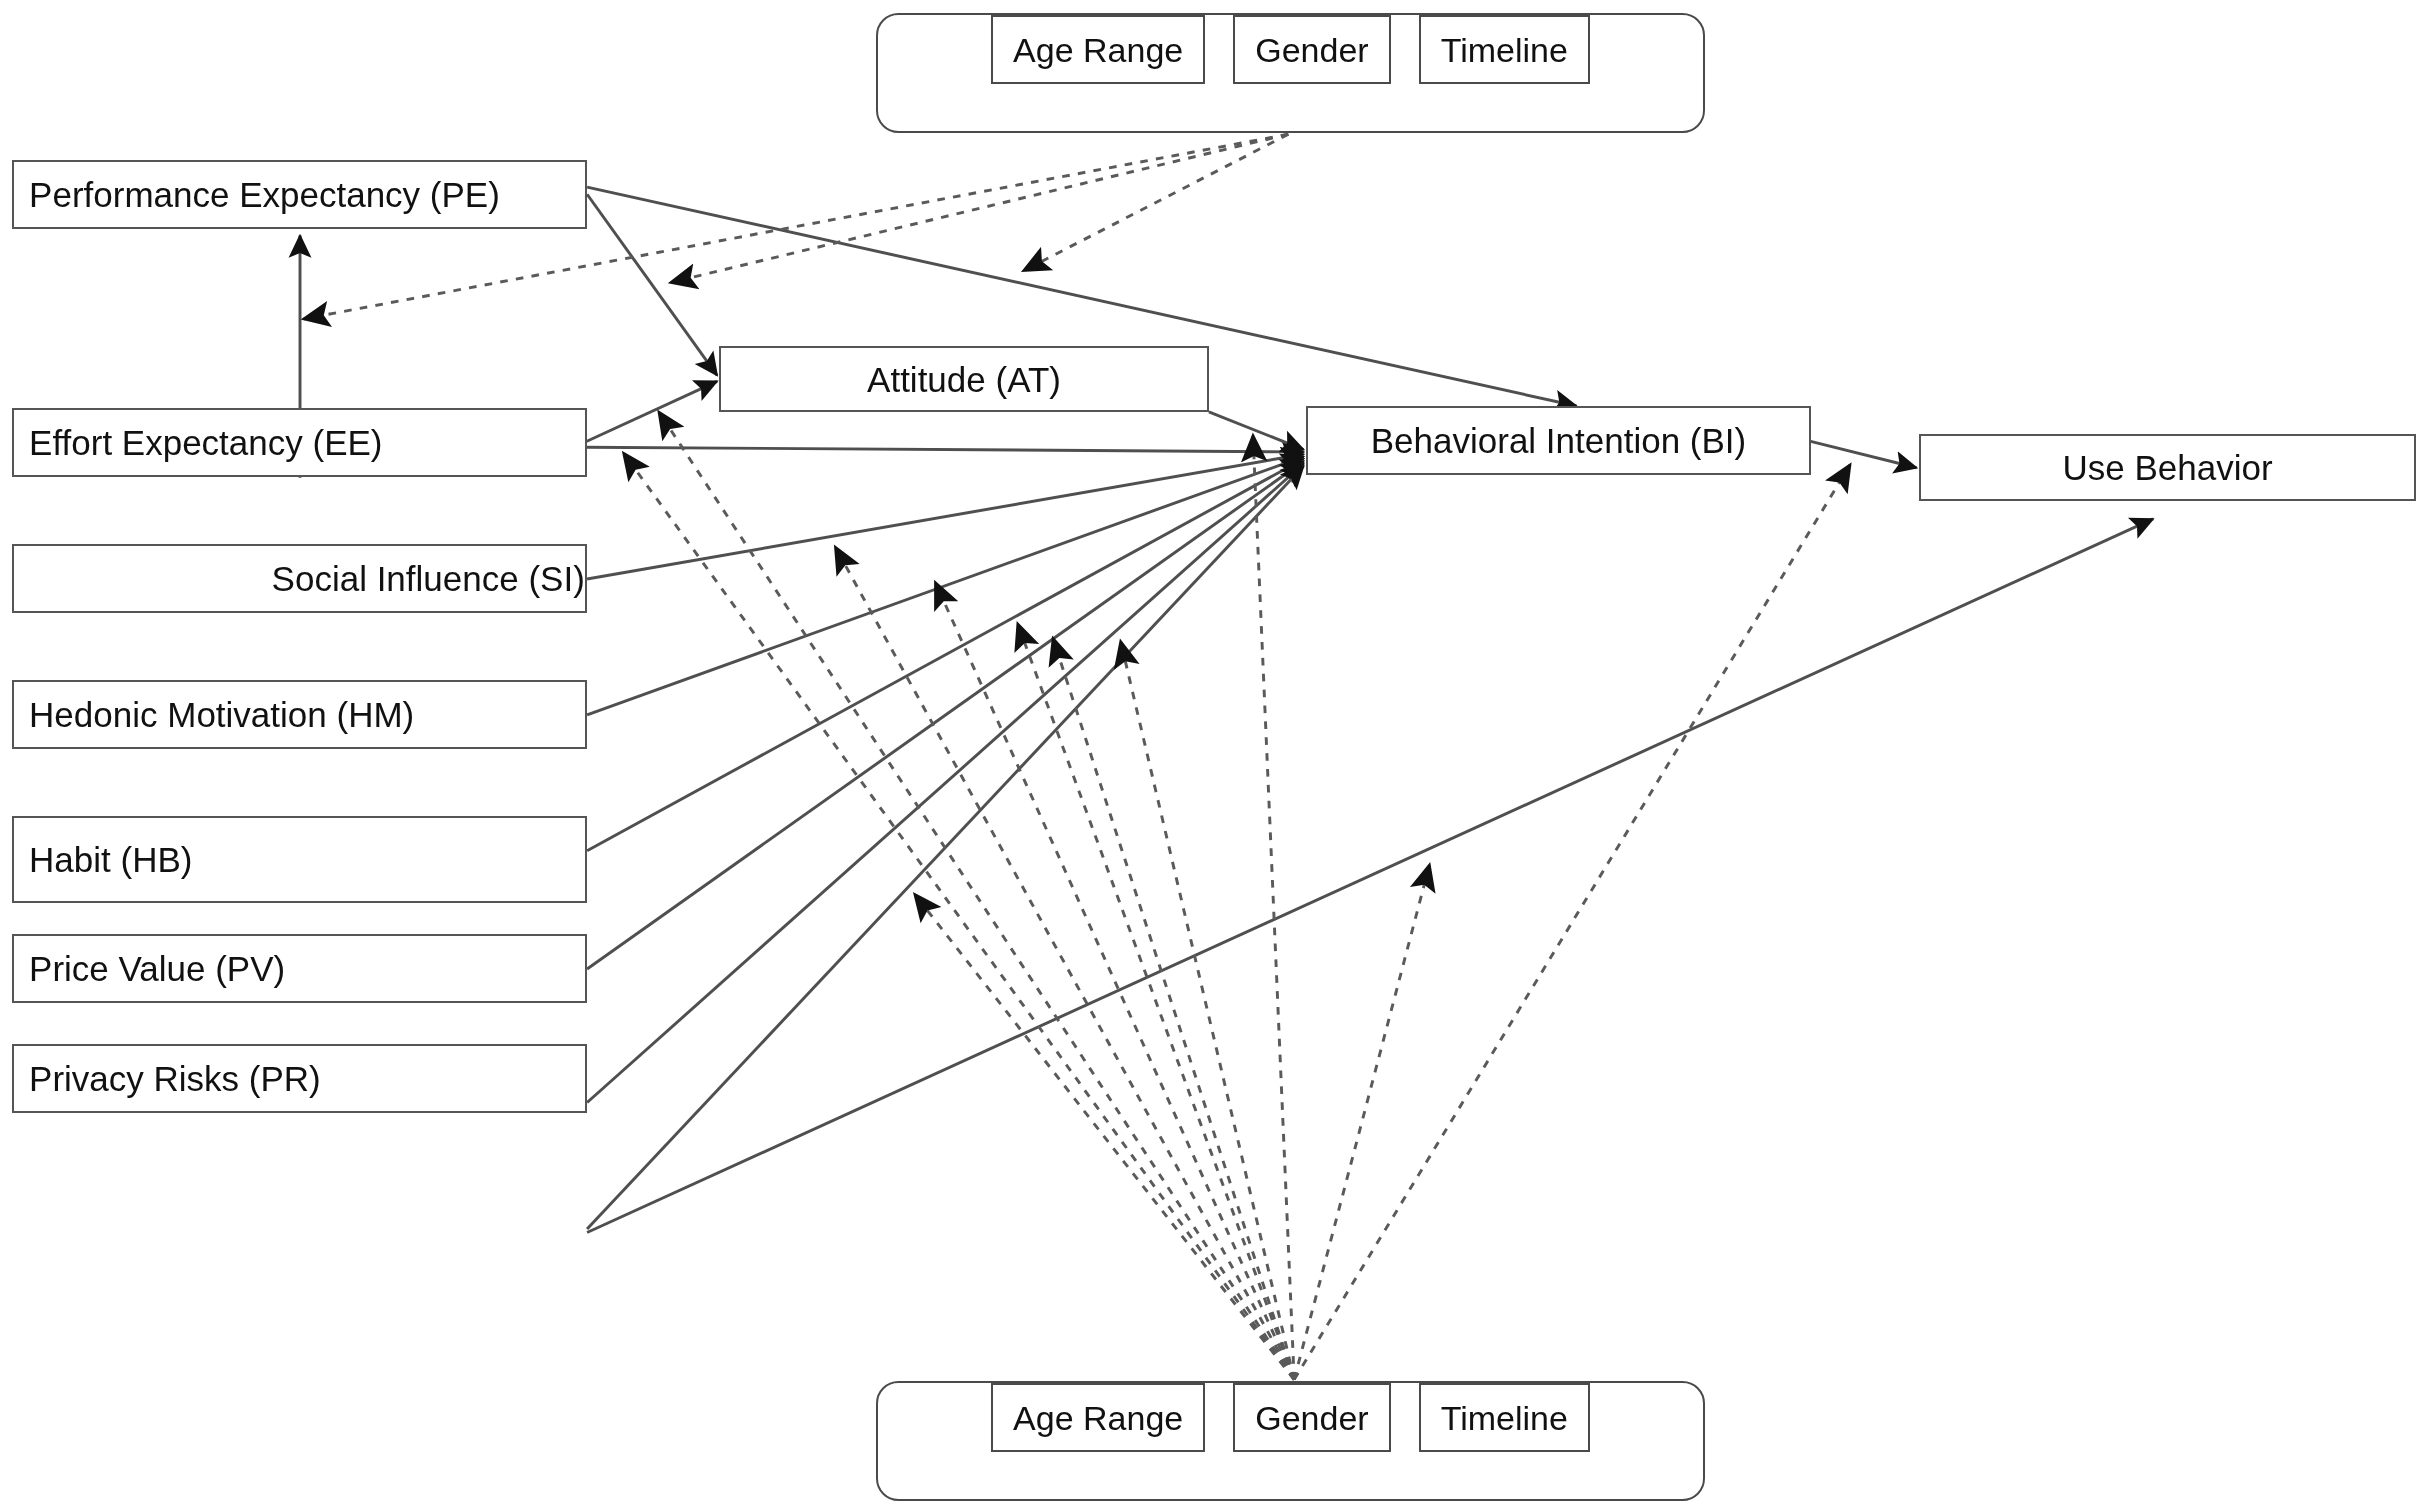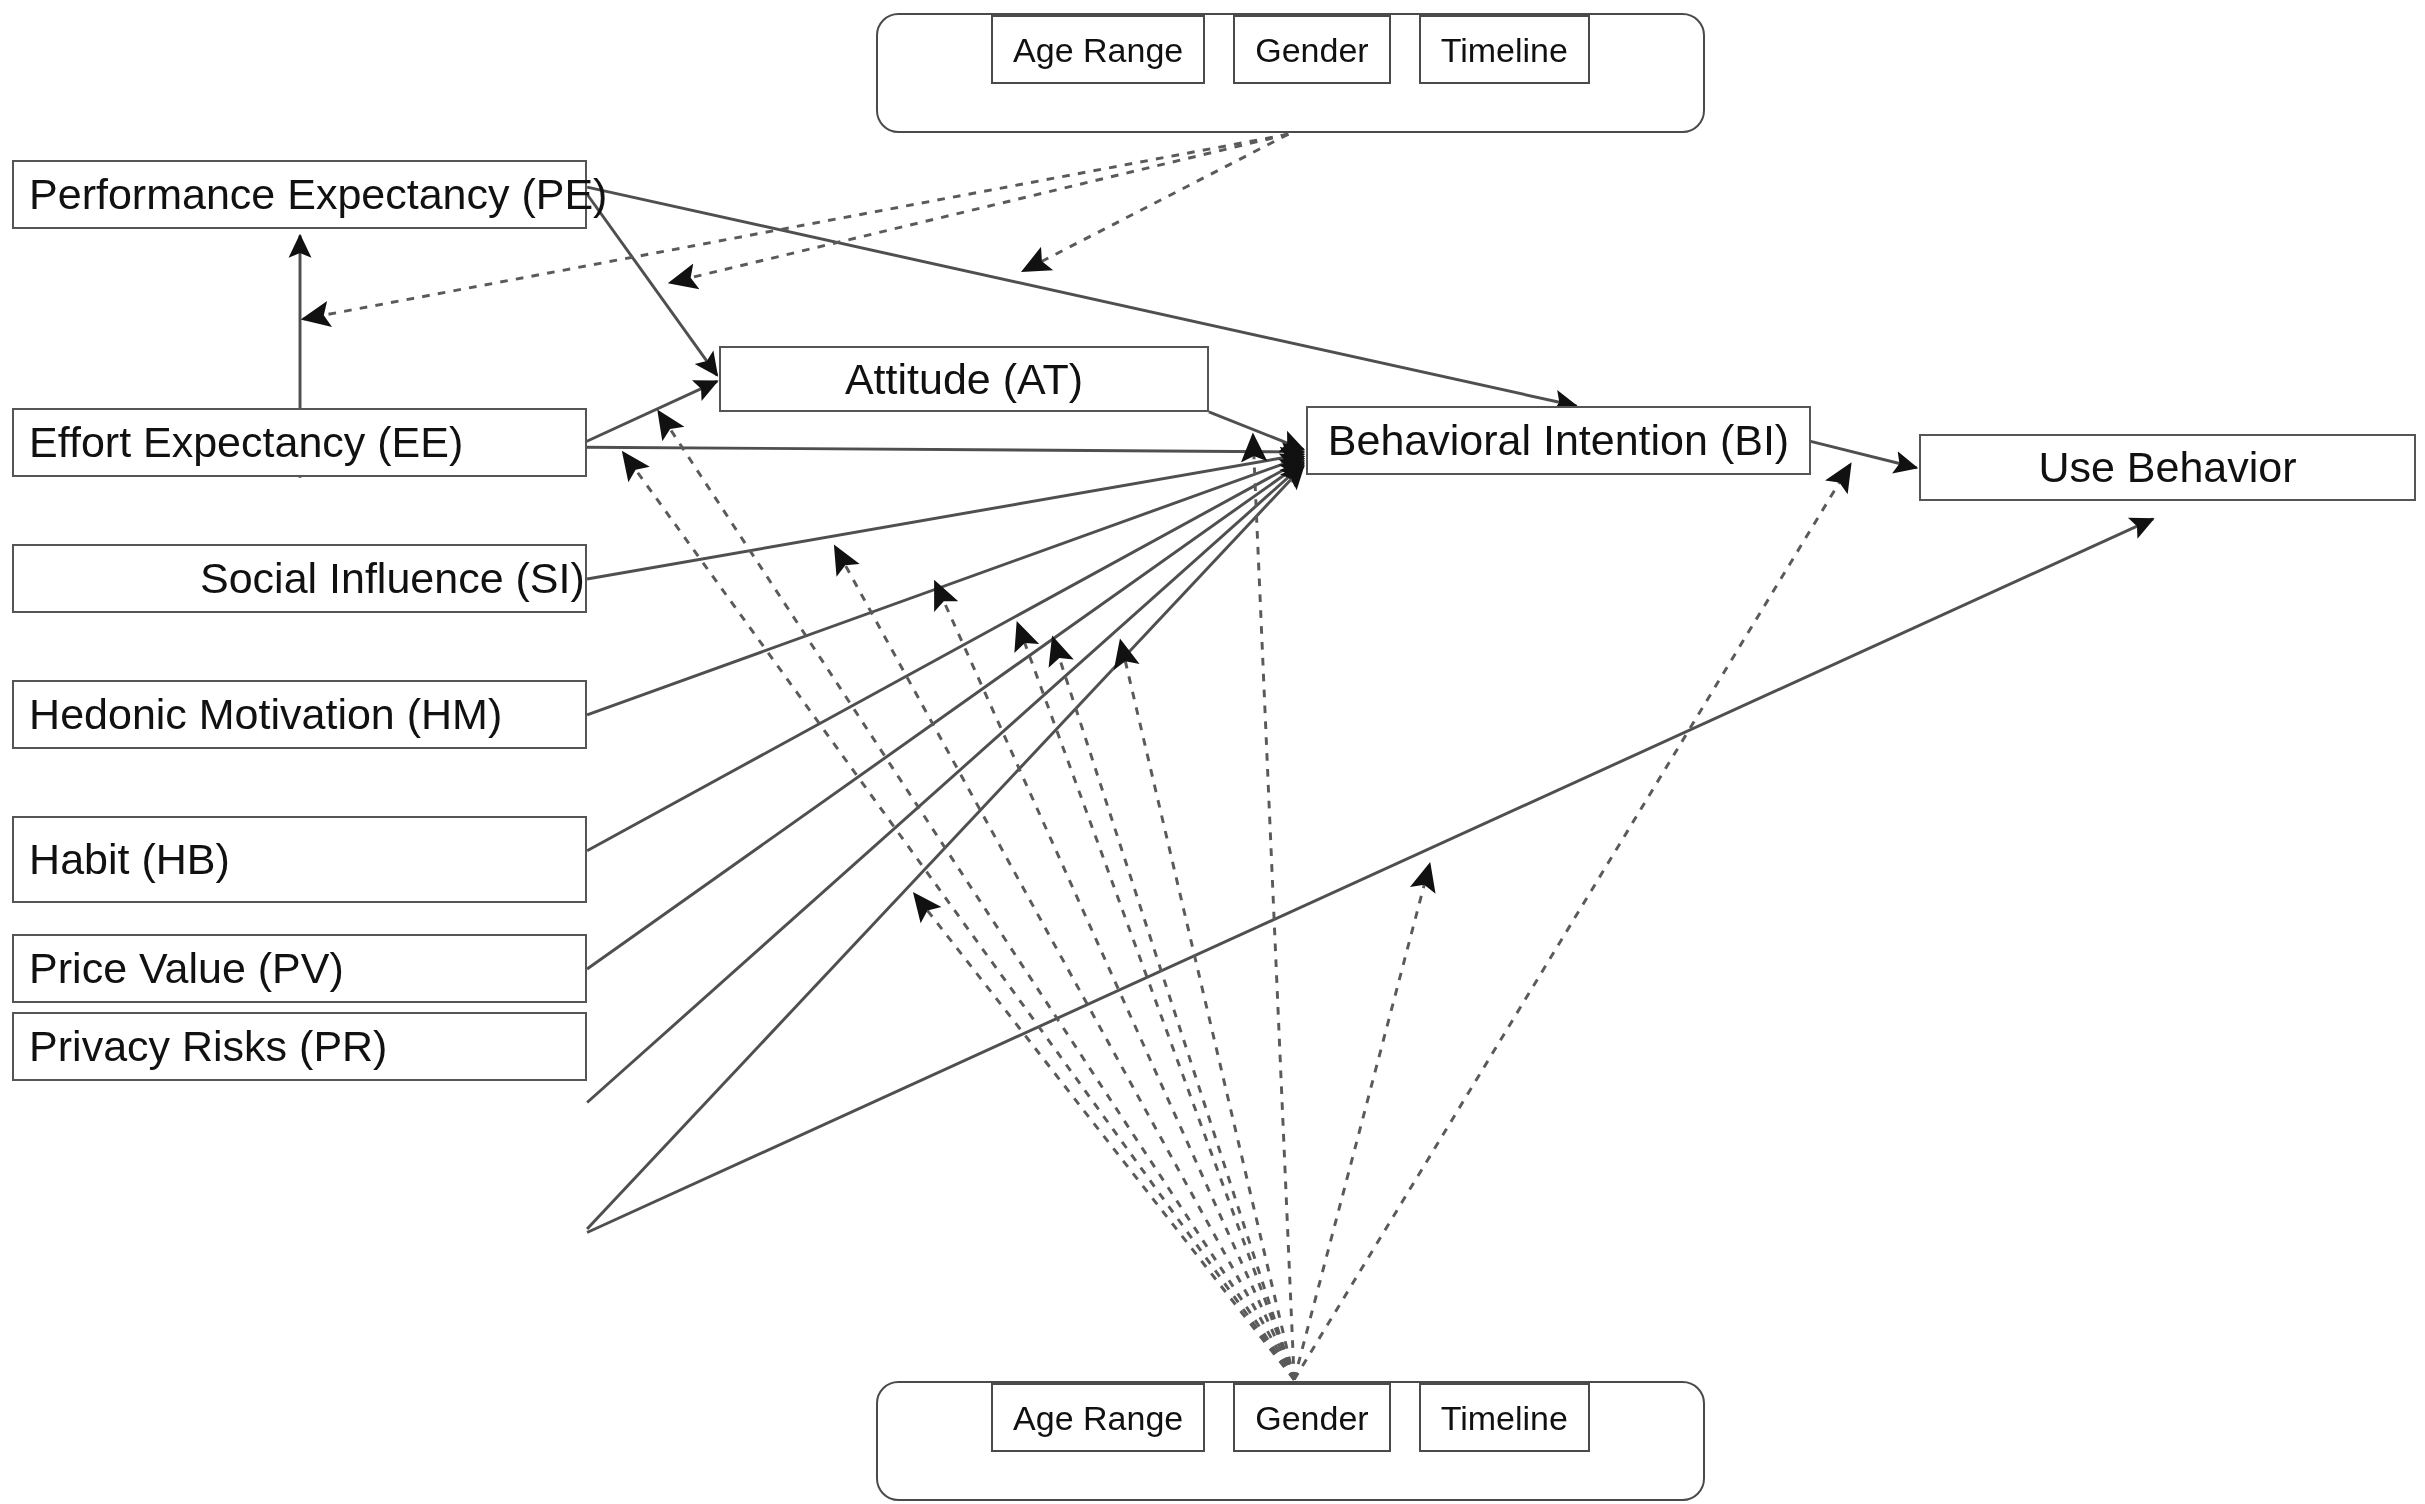--- a/index.html
+++ b/index.html
@@ -1,21 +1,21 @@
 <!DOCTYPE html>
 <html style="font-size:9.4px"><head>
 <meta charset="utf-8">
 <style>
   html,body{margin:0;padding:0;background:#ffffff;}
   body{font-family:"Liberation Sans", sans-serif;}
   #stage{position:relative;width:2426px;height:1505px;background:#fff;overflow:hidden;}
   svg#wires{position:absolute;left:0;top:0;width:2426px;height:1505px;}
   .node{position:absolute;box-sizing:border-box;background:#ffffff;
         border:2.4px solid #555555;display:flex;align-items:center;}
-  .node .lbl{font-size:43px;color:#111;white-space:nowrap;line-height:1;}
+  .node .lbl{font-size:35px;color:#111;white-space:nowrap;line-height:1;}
   .node.left .lbl{padding-left:15.3px;}
   .node.center .lbl{width:100%;text-align:center;}
   .modgroup{position:absolute;box-sizing:border-box;background:#fff;
             border:2.4px solid #4a4a4a;border-radius:22.4px;
             display:flex;align-items:flex-start;justify-content:center;gap:28px;}
   .modbox{box-sizing:border-box;background:#fff;border:2.4px solid #4a4a4a;
           height:69px;display:flex;align-items:center;justify-content:center;
           padding:0 20px;}
   .modbox span{font-size:34px;color:#111;white-space:nowrap;line-height:1;}
 </style>
@@ -83,21 +83,21 @@
   </div>
   <div class="node left" style="left:11.8px;top:680px;width:575px;height:69px;">
     <span class="lbl">Hedonic Motivation (HM)</span>
   </div>
   <div class="node left" style="left:11.8px;top:816px;width:575px;height:87px;">
     <span class="lbl">Habit (HB)</span>
   </div>
   <div class="node left" style="left:11.8px;top:934px;width:575px;height:69px;">
     <span class="lbl">Price Value (PV)</span>
   </div>
-  <div class="node left" style="left:11.8px;top:1012px;width:575px;height:69px;text-align:center;">
+  <div class="node left" style="left:11.8px;top:1044px;width:575px;height:69px;text-align:center;">
     <span class="lbl">Privacy Risks (PR)</span>
   </div>
 
   <div class="node center" style="left:719px;top:346px;width:490px;height:66px;">
     <span class="lbl">Attitude (AT)</span>
   </div>
   <div class="node center" style="left:1306px;top:406px;width:505px;height:69px;">
     <span class="lbl">Behavioral Intention (BI)</span>
   </div>
   <div class="node center" style="left:1919px;top:434px;width:497px;height:67px;">

